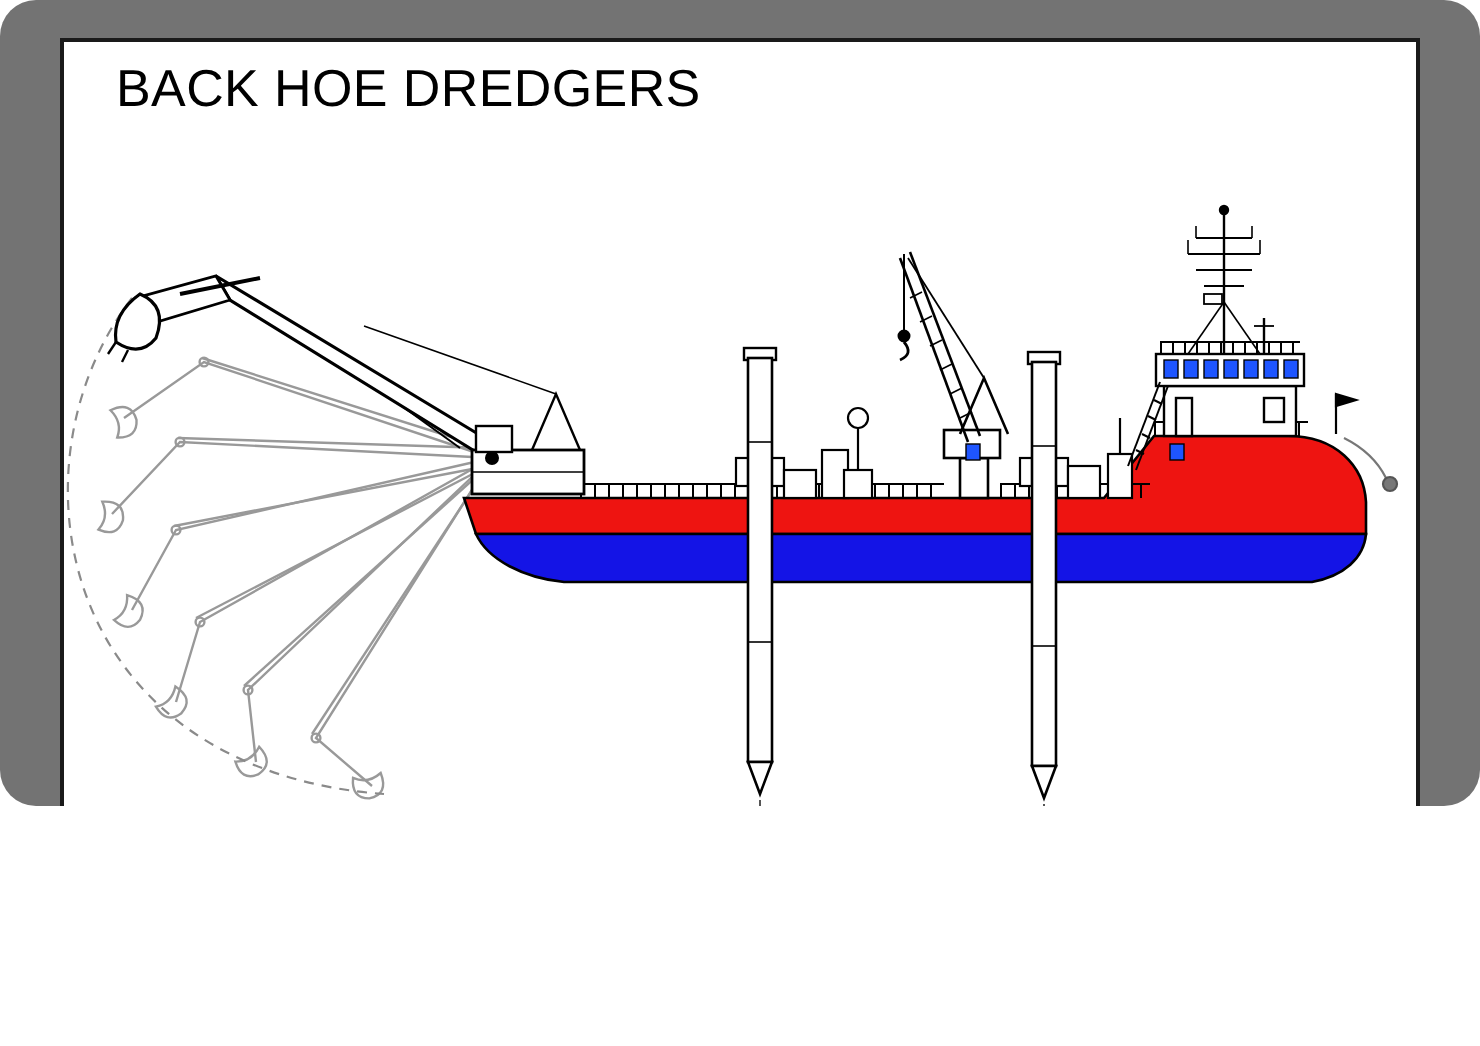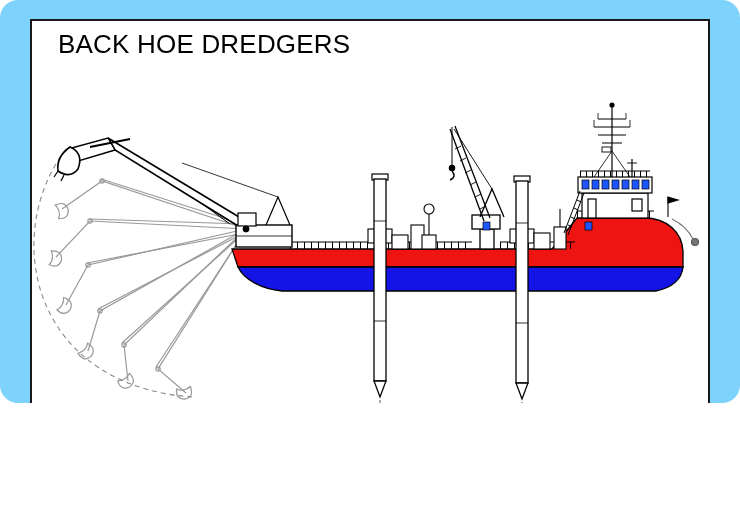--- a/index.html
+++ b/index.html
@@ -1,17 +1,17 @@
 <!DOCTYPE html>
 <html><head>
 <meta charset="utf-8">
 <style>
   html,body{margin:0;padding:0;background:#ffffff;}
   .page{
-    position:relative;width:740px;height:403px;background:#7dd3fc;
+    position:relative;width:740px;height:403px;background:#737373;
     font-family:"Liberation Sans", sans-serif;overflow:hidden;border-radius:18px;
   }
   .frame{
     position:absolute;left:30px;top:19px;width:680px;height:483px;
     border:2px solid #1a1a1a;box-sizing:border-box;background:#ffffff;
   }
   .title{
     position:absolute;left:26px;top:8px;
     font-size:26px;font-weight:normal;color:#000;letter-spacing:0.2px;
     white-space:nowrap;

